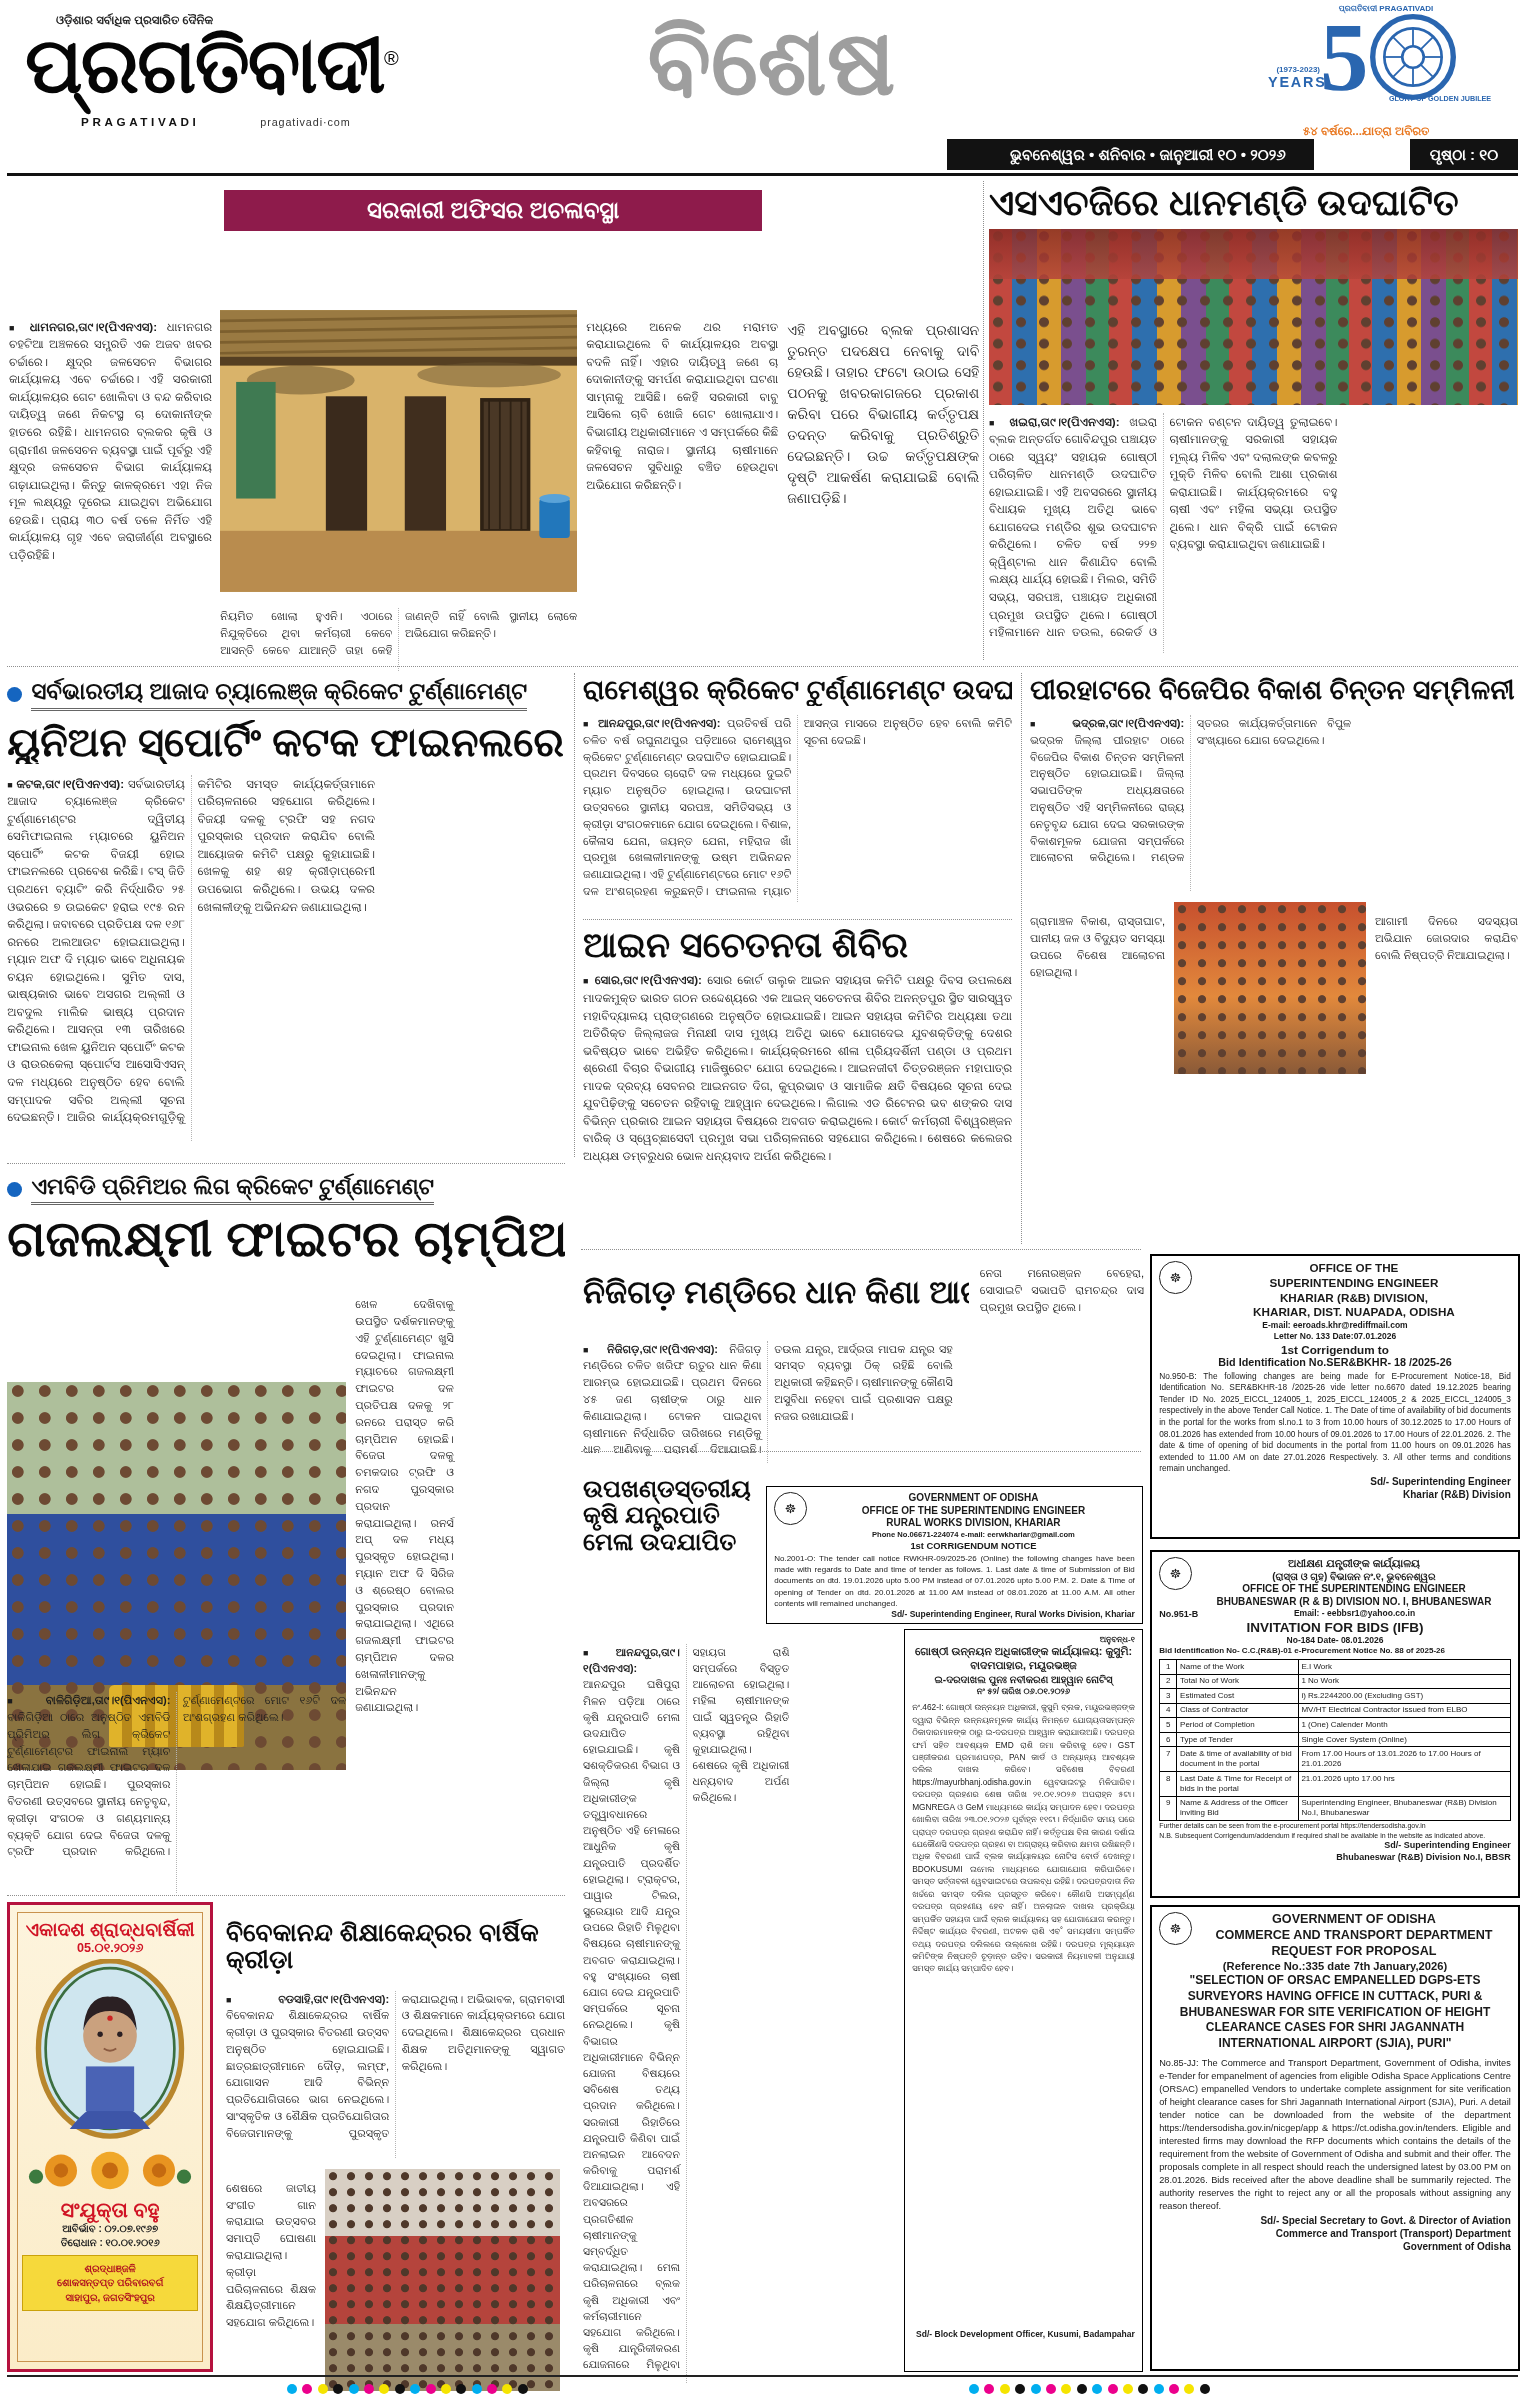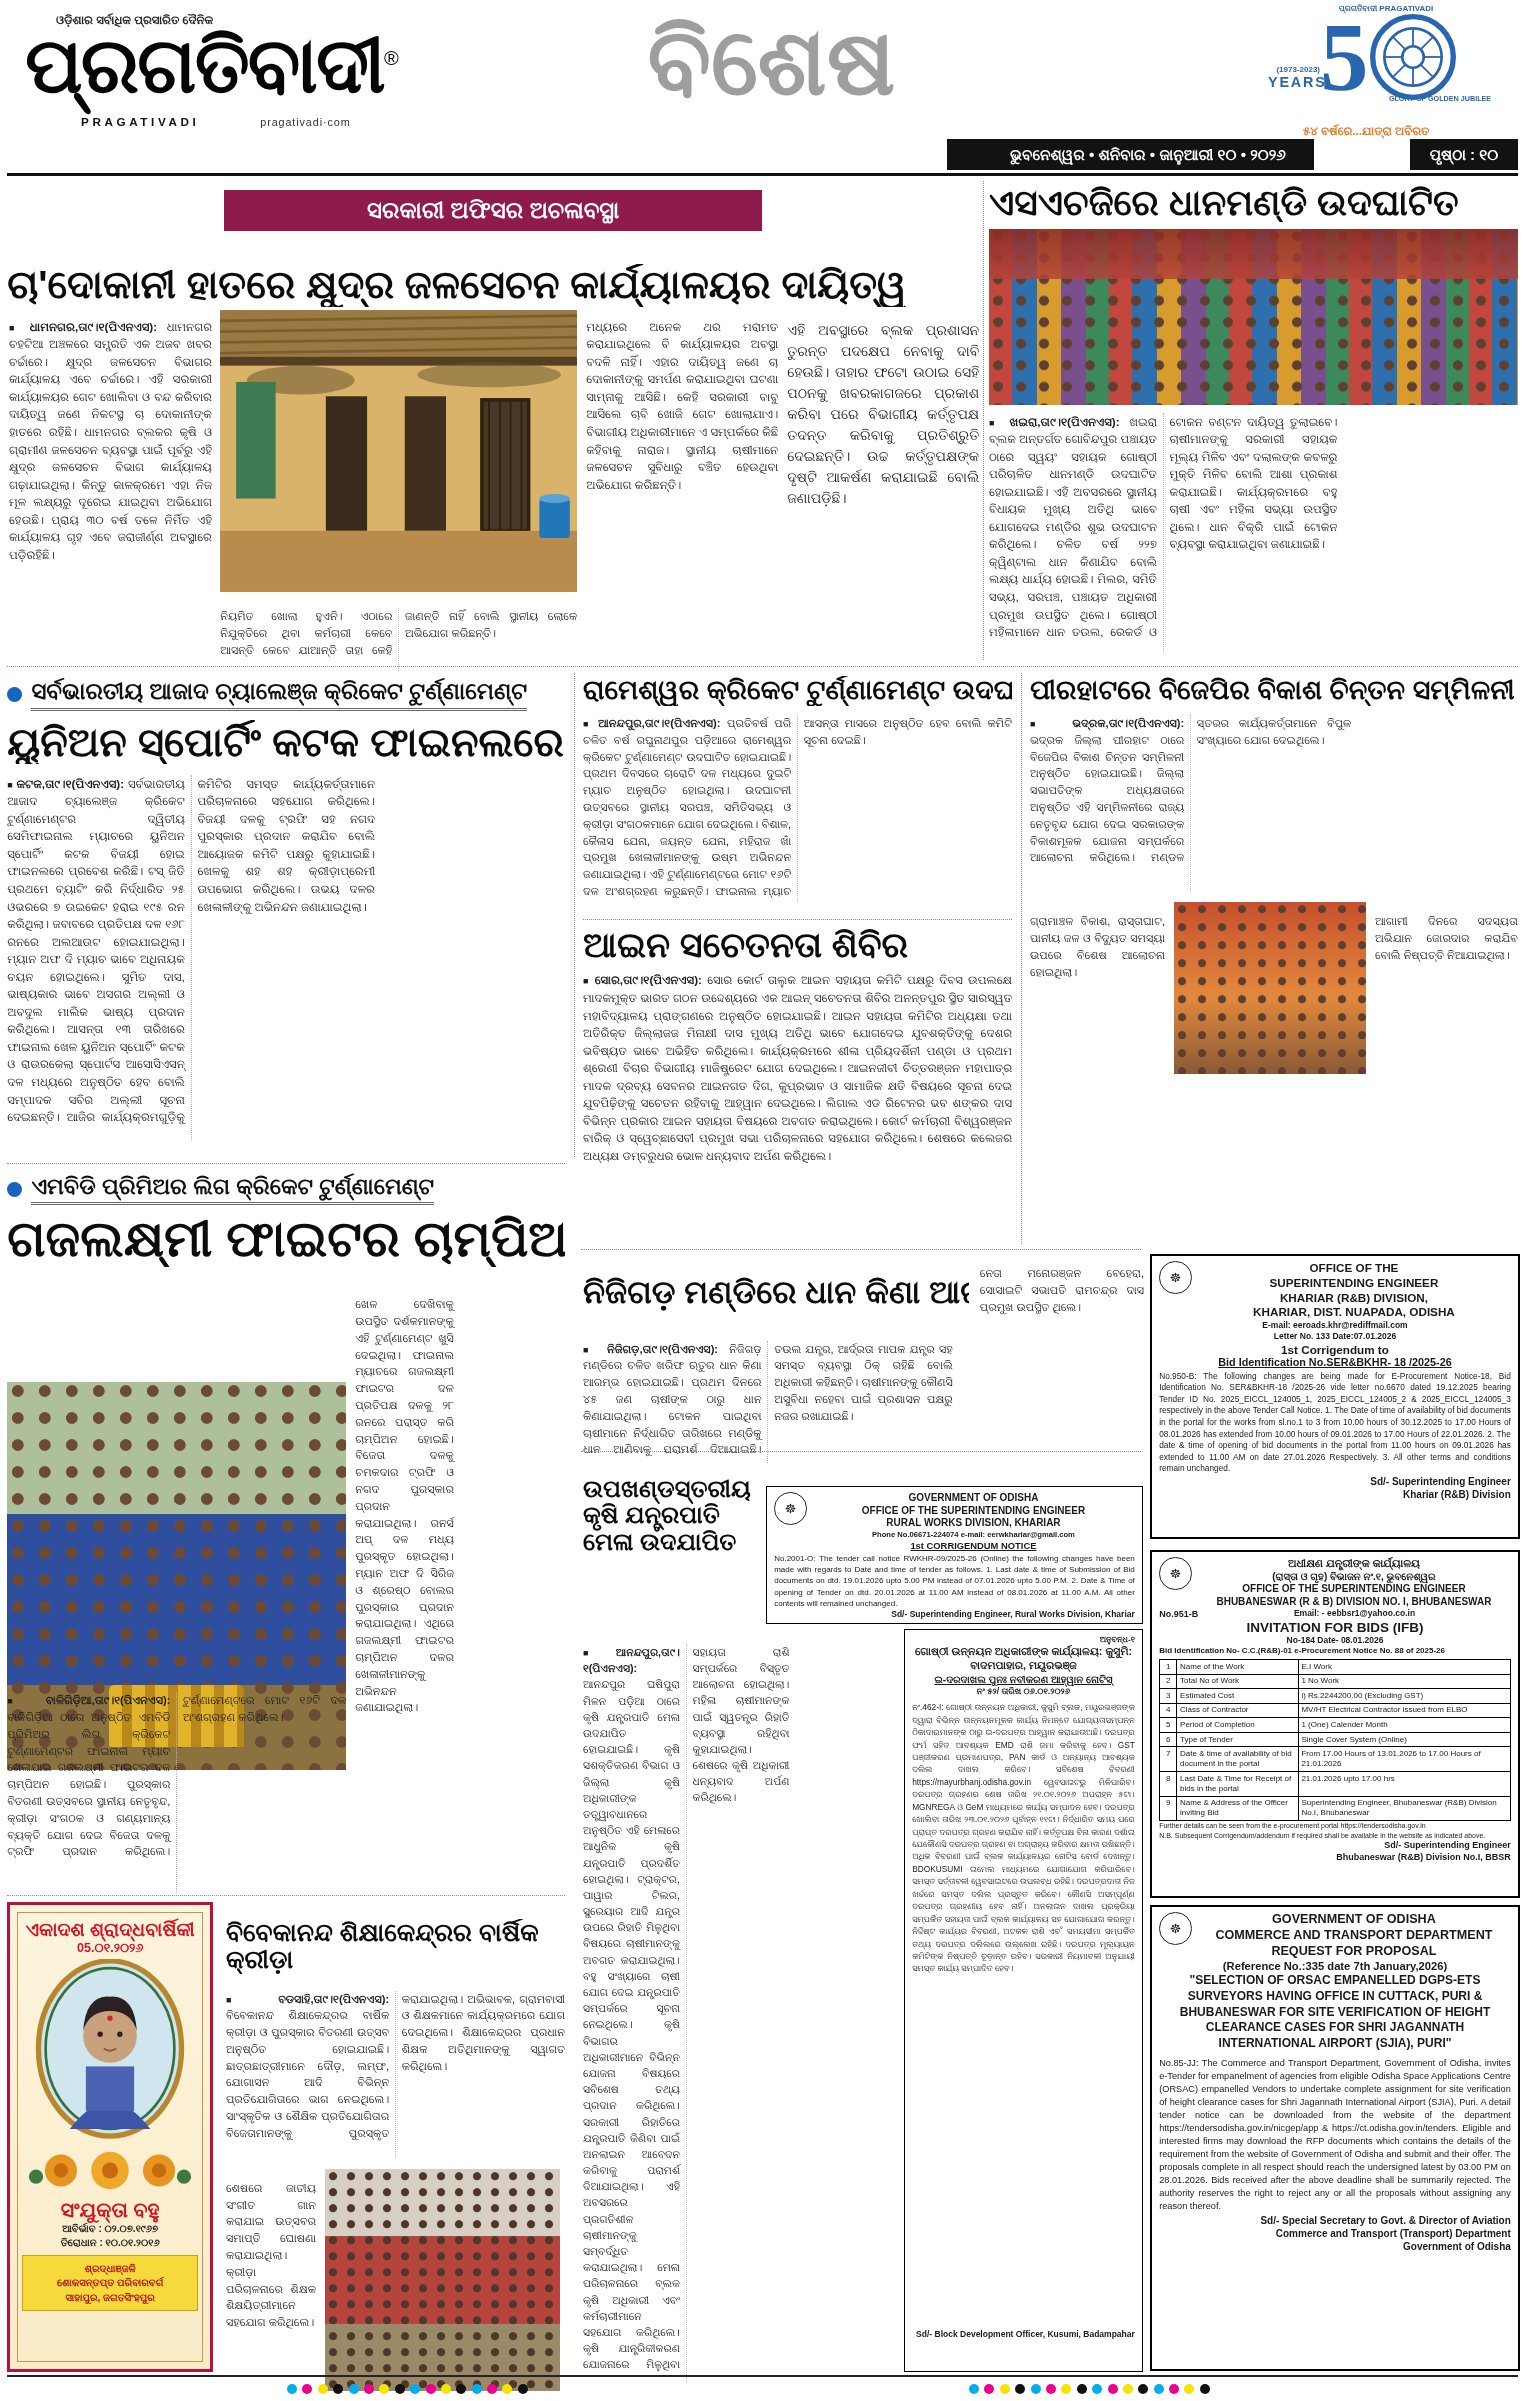--- a/index.html
+++ b/index.html
@@ -42,21 +42,21 @@
   .dotted-v{border-left:1.8px dotted #8f8f8f;}
   .photo{overflow:hidden;background:#ccc;}
   
   .notice{border:1.8px solid #000;background:#fff;overflow:hidden;padding:5.4px 7.2px;box-sizing:border-box;}
   .notice .c{text-align:center;}
   .n-h1{font-size:11.7px;font-weight:800;line-height:1.25;}
   .n-h2{font-size:10px;font-weight:700;}
   .n-small{font-size:8.5px;line-height:1.35;}
   .n-body{font-size:8.5px;line-height:1.4;text-align:justify;}
   .n-sd{font-size:10px;font-weight:800;text-align:right;line-height:1.3;}
-  .n-under{text-decoration:underline;}
+  .n-under{}
   .emblem{width:30.5px;height:30.5px;border:1.8px solid #222;border-radius:50%;display:flex;
        align-items:center;justify-content:center;font-size:12.6px;flex:0 0 auto;background:#fff;}
   .ifb-table{border-collapse:collapse;width:100%;font-size:8px;line-height:1.25;}
   .ifb-table td{border:0.9px solid #000;padding:1.8px 2.7px;vertical-align:top;}
   .ifb-table td.num{width:10.8px;text-align:center;}
   
   .obit{border:3.6px solid #b5123e;background:linear-gradient(#fdf4dd,#fbecc8);box-sizing:border-box;
         padding:7.2px;text-align:center;overflow:hidden;}
   .obit-inner{border:0.9px solid #c9924d;height:100%;box-sizing:border-box;padding:5.4px 3.6px;}
   .obit-title{color:#d01425;font-size:19px;font-weight:900;}
@@ -130,21 +130,20 @@
   </div>
   <div class="abs anniv-orange" style="left:1303px;top:124px;">୫୪ ବର୍ଷରେ...ଯାତ୍ରା ଅବିରତ</div>
 
   <div class="abs dateline" style="left:947px;top:139px;width:332px;height:31px;padding-left:35px;">ଭୁବନେଶ୍ୱର • ଶନିବାର • ଜାନୁଆରୀ ୧୦ • ୨୦୨୬</div>
   <div class="abs pagebox" style="left:1410px;top:139px;width:108px;height:31px;">ପୃଷ୍ଠା : ୧୦</div>
   <div class="abs mast-rule" style="left:7.2px;top:173px;width:1511px;height:2.7px;"></div>
 </header>
 
 <section class="abs" style="left:7.2px;top:179px;width:972px;height:483px;">
   <div class="kicker-box abs" style="left:217px;top:10.8px;width:538px;height:41px;">ସରକାରୀ ଅଫିସର ଅଚଳାବସ୍ଥା</div>
-  <h1 class="headline abs" style="left:0;top:59px;width:972px;font-size:39px;">ଚା'ଦୋକାନୀ ହାତରେ କ୍ଷୁଦ୍ର ଜଳସେଚନ କାର୍ଯ୍ୟାଳୟର ଦାୟିତ୍ୱ</h1>
   <div class="photo abs" style="left:213px;top:131px;width:357px;height:282px;">
     <svg width="357" height="282" viewBox="0 0 398 314">
       <rect width="398" height="314" fill="#caa258"></rect>
       <rect y="0" width="398" height="56" fill="#9a7a42"></rect>
       <g stroke="#7c5f2e" stroke-width="3">
           <line x1="0" y1="12" x2="398" y2="6"></line>
           <line x1="0" y1="24" x2="398" y2="18"></line>
           <line x1="0" y1="36" x2="398" y2="30"></line>
           <line x1="0" y1="48" x2="398" y2="42"></line>
         </g>

